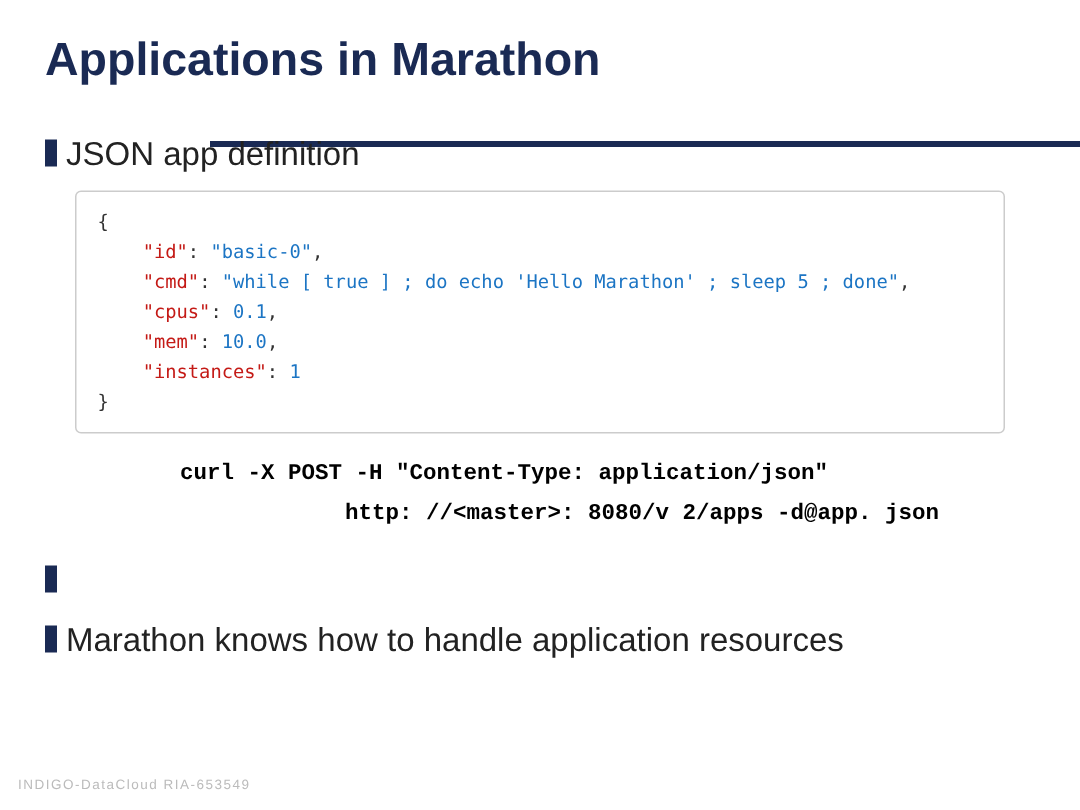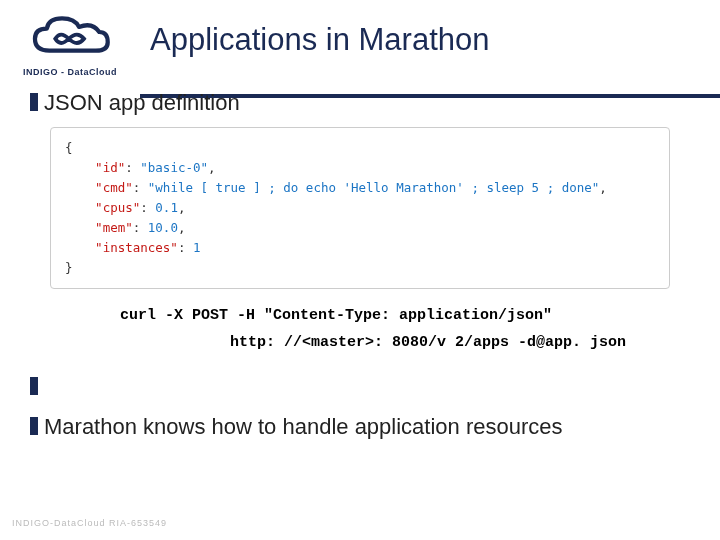--- a/index.html
+++ b/index.html
@@ -31,21 +31,21 @@
     color: #1a2a54;
     letter-spacing: 0.5px;
     margin-top: 2px;
     font-weight: bold;
   }
   .title {
     font-size: 31px;
     color: #1a2a54;
     margin-left: 20px;
     margin-top: 12px;
-    font-weight: normal;
+    font-weight: bold;
   }
   .hr-line {
     position: absolute;
     top: 94px;
     left: 140px;
     right: 0;
     height: 4px;
     background: #1a2a54;
   }
   .content {
@@ -112,27 +112,20 @@
     font-size: 9px;
     color: #bbb;
     letter-spacing: 1px;
   }
   .section-spacer { height: 8px; }
 </style>
 </head>
 <body>
 
 <div class="header">
-  <div class="logo">
-    <svg class="logo-mark" viewBox="0 0 100 65">
-      <path d="M 25 48 Q 8 48 8 34 Q 8 22 22 22 Q 24 10 40 10 Q 55 10 60 20 Q 76 14 84 26 Q 94 26 94 38 Q 94 48 80 48 Z" fill="none" stroke="#1a2a54" stroke-width="5" stroke-linejoin="round"></path>
-      <path d="M 32 34 Q 38 24 48 34 Q 58 44 66 34 Q 58 24 48 34 Q 38 44 32 34 Z" fill="none" stroke="#1a2a54" stroke-width="4.5"></path>
-    </svg>
-    <div class="logo-text">INDIGO - DataCloud</div>
-  </div>
   <h1 class="title">Applications in Marathon</h1>
 </div>
 
 <div class="hr-line"></div>
 
 <div class="content">
 
   <div class="bullet-row">
     <div class="bullet"></div>
     <div class="bullet-text">JSON app definition</div>

